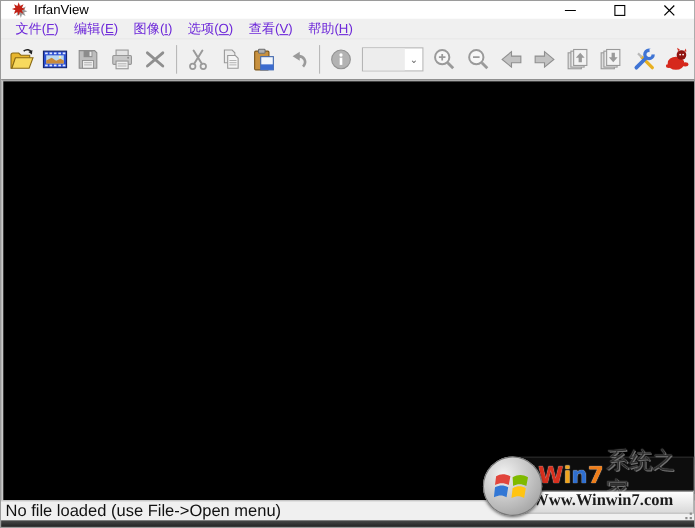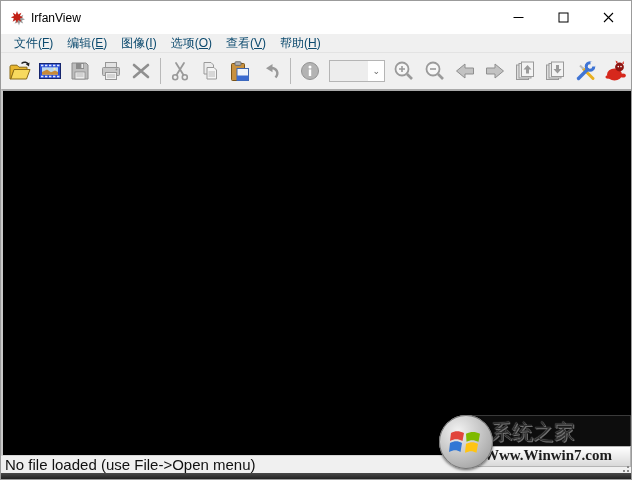--- a/index.html
+++ b/index.html
@@ -1,29 +1,29 @@
 <!DOCTYPE html>
 <html><head>
 <meta charset="utf-8">
 <style>
   * { margin:0; padding:0; box-sizing:border-box; }
   html,body { width:632px; height:480px; overflow:hidden; }
   body { font-family:"Liberation Sans","DejaVu Sans",sans-serif; background:#fff; position:relative; }
   .window { width:632px; height:480px; display:flex; flex-direction:column; border:1px solid #9b9b9b; position:relative; }
 
   
-  .titlebar { height:33px; background:#ffffff; display:flex; align-items:center; flex:0 0 auto; }
+  .titlebar { height:16px; background:#ffffff; display:flex; align-items:center; flex:0 0 auto; }
   .app-icon { width:16px; height:16px; margin:0 6px 0 8px; }
   .title-text { font-size:12px; color:#000; }
   .win-controls { margin-left:auto; display:flex; height:100%; }
   .win-btn { width:45px; height:100%; display:flex; align-items:center; justify-content:center; }
 
   
   .menubar { height:19px; background:#f0f0f0; display:flex; align-items:center; padding-left:6px; flex:0 0 auto; border-bottom:1px solid #e3e3e3; }
-  .menu-item { font-size:12px; color:#0c4a6e; padding:2px 7px; cursor:default; }
+  .menu-item { font-size:12px; color:#6d28d9; padding:2px 7px; cursor:default; }
   .menu-item .mn { text-decoration:underline; }
 
   
   .toolbar { height:36px; background:#f0f0f0; display:flex; align-items:center; padding-left:4px; flex:0 0 auto; }
   .tb-btn { width:31px; height:30px; display:flex; align-items:center; justify-content:center; border-radius:2px; }
   .tb-btn svg { width:24px; height:24px; }
   .tb-sep { width:1px; height:26px; background:#b9b9b9; margin:0 4px; }
   .zoom-combo { width:58px; height:22px; background:#fff; border:1px solid #b5b5b5; display:flex; align-items:center; margin:0 4px; }
   .zoom-combo .val { flex:1; font-size:11px; color:#444; padding-left:4px; background:#ededed; height:100%; }
   .zoom-combo .chev { width:16px; text-align:center; font-size:9px; color:#666; }
@@ -276,20 +276,21 @@
 
   <div class="canvas"></div>
 
   <div class="statusbar">
     <span class="status-text">No file loaded (use File-&gt;Open menu)</span>
   </div>
   <div class="bottomstrip"></div>
 
   <div class="watermark">
     <div class="wm-black">
+      <span class="wm-win7"><span class="l0" style="color: rgb(216, 48, 30);">W</span><span class="l1" style="color: rgb(240, 164, 28);">i</span><span class="l2" style="color: rgb(47, 111, 208);">n</span><span class="l3" style="color: rgb(239, 125, 24);">7</span></span>
       <span class="wm-cn">系统之家</span>
     </div>
     <div class="wm-white">
       <span class="wm-url">Www.Winwin7.com</span>
     </div>
     <div class="wm-circle">
       <svg width="34" height="30" viewBox="0 0 34 30">
         <path d="M2 6 C6 3.5 10 3.5 15 6 L13.5 14 C9 11.8 5.5 11.8 1 14 Z" fill="#e1453c"></path>
         <path d="M17 6.8 C22 4.3 26 4.3 31 6.8 L29.5 14.8 C25 12.6 21.5 12.6 17.5 14.8 Z" fill="#7fba00"></path>
         <path d="M1 16 C5.5 13.8 9 13.8 13 16 L11.5 25 C7.5 22.8 5 22.8 0 25 Z" fill="#3277d5"></path>

